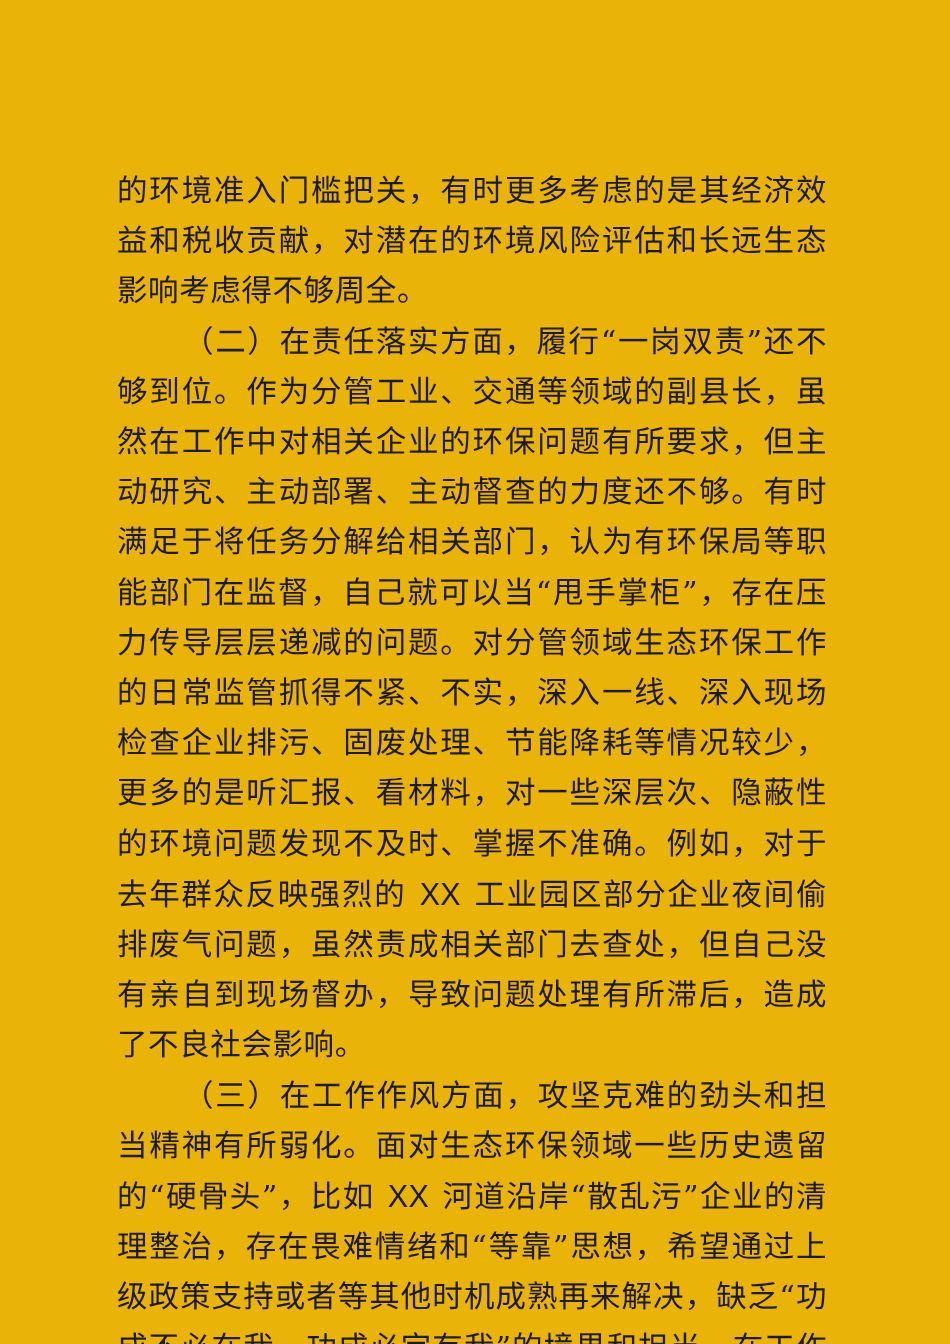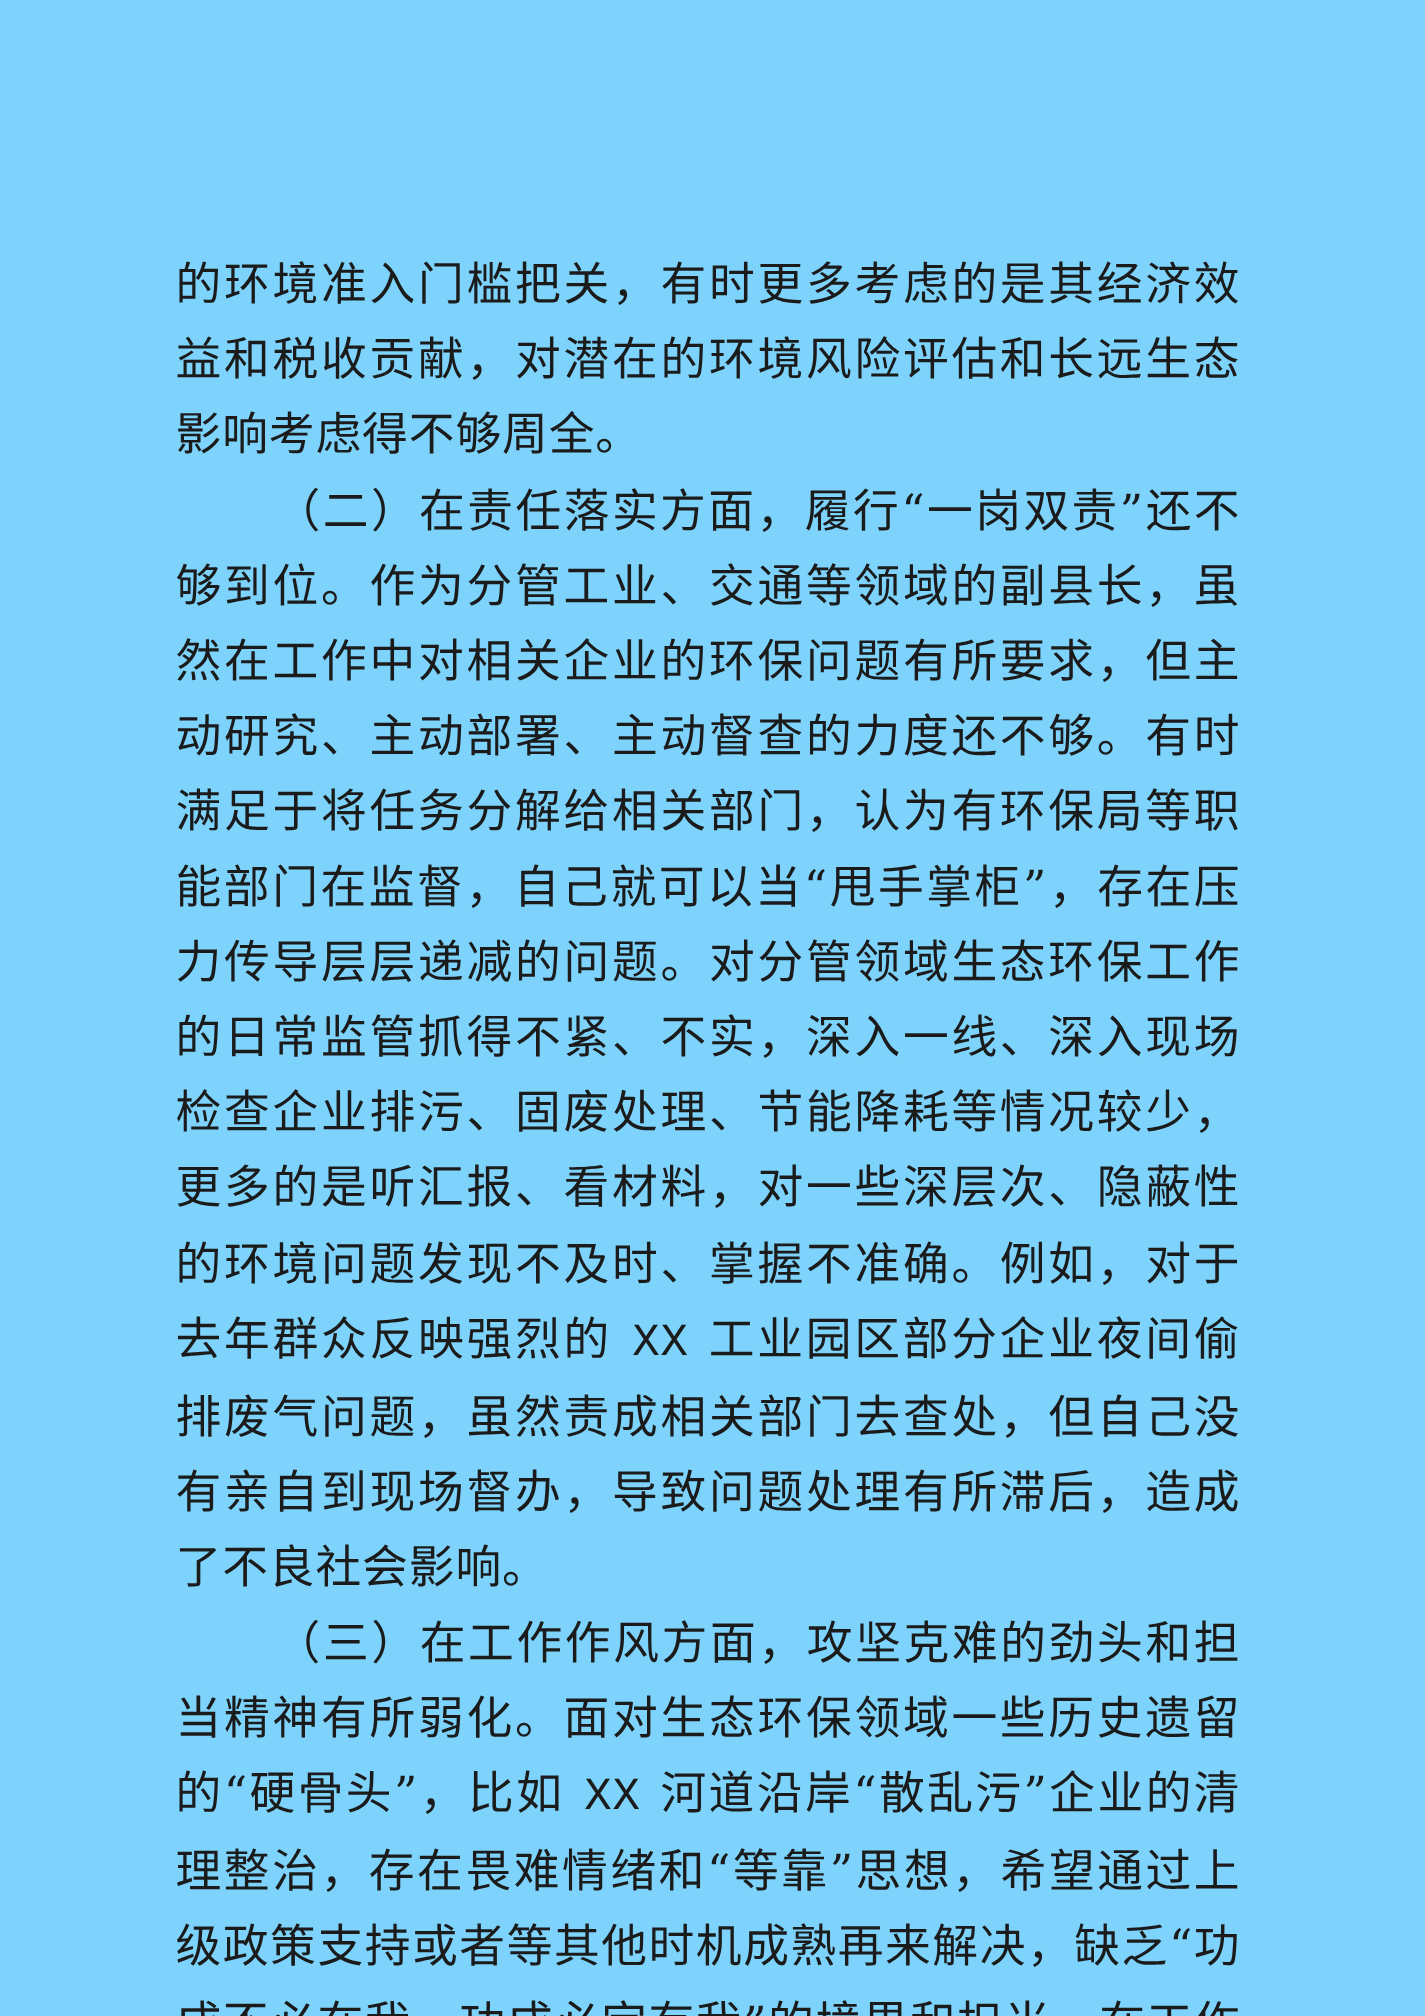--- a/index.html
+++ b/index.html
@@ -6,21 +6,21 @@
   html, body {
     margin: 0;
     padding: 0;
     background: #ffffff;
   }
 
   .page {
     position: relative;
     width: 950px;
     height: 1344px;
-    background: #7dd3fc;
+    background: #eab308;
     overflow: hidden;
     box-sizing: border-box;
   }
 
   .doc-body {
     position: absolute;
     left: 117px;
     top: 166px;
     width: 710px;
   }
@@ -37,21 +37,21 @@
     word-break: break-all;
     -webkit-font-smoothing: antialiased;
   }
 
   .para.indent {
     text-indent: 66px;
   }
 
   
   .latin {
-    font-family: Liberation Mono, monospace;
+    font-family: Liberation Sans, sans-serif;
     letter-spacing: 0.4px;
     padding: 0 2px;
   }
 </style>
 </head>
 <body>
 
 <div class="page">
 
   <div class="doc-body">

